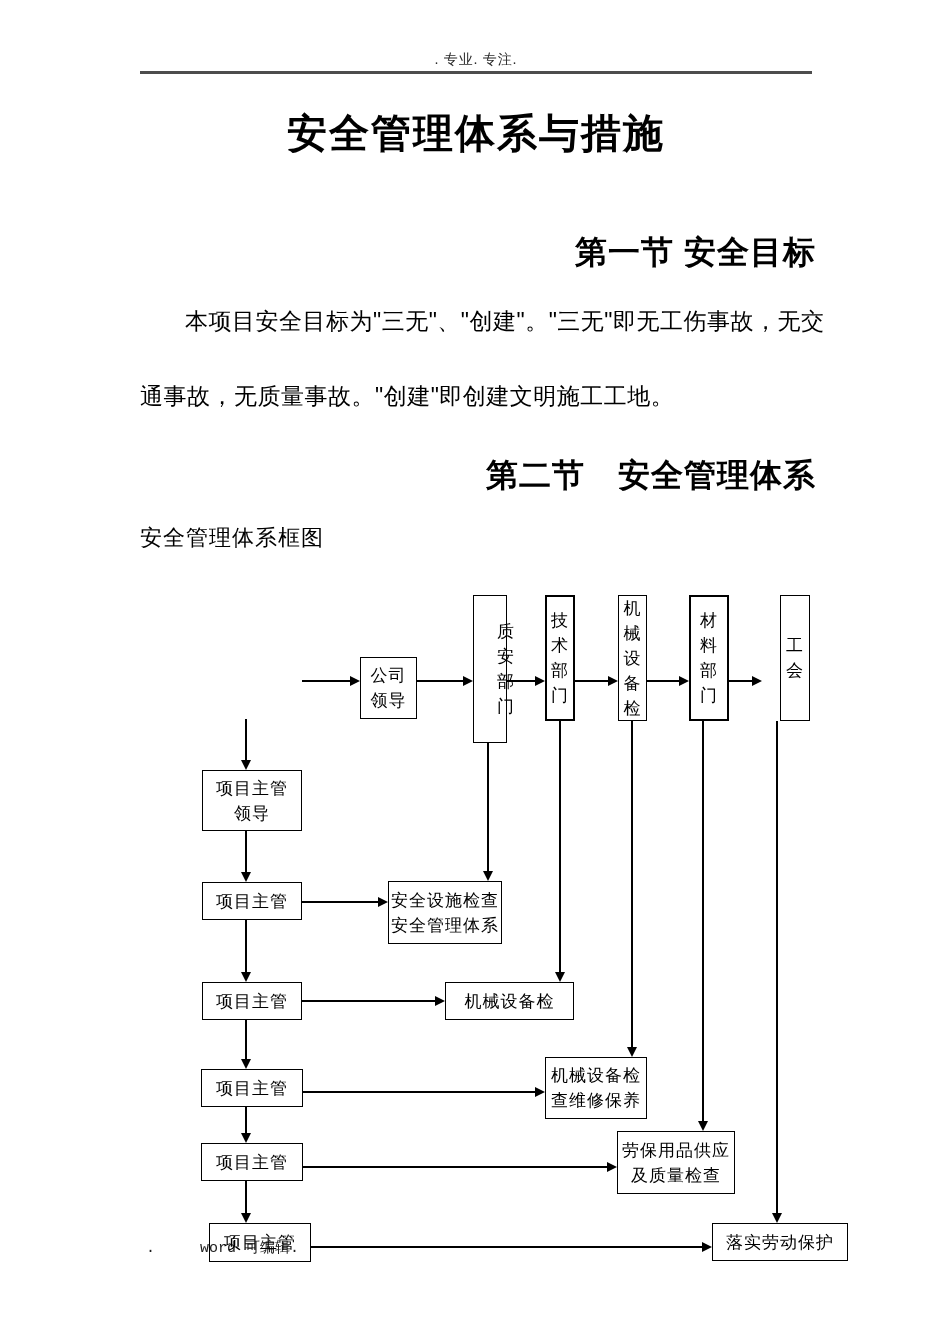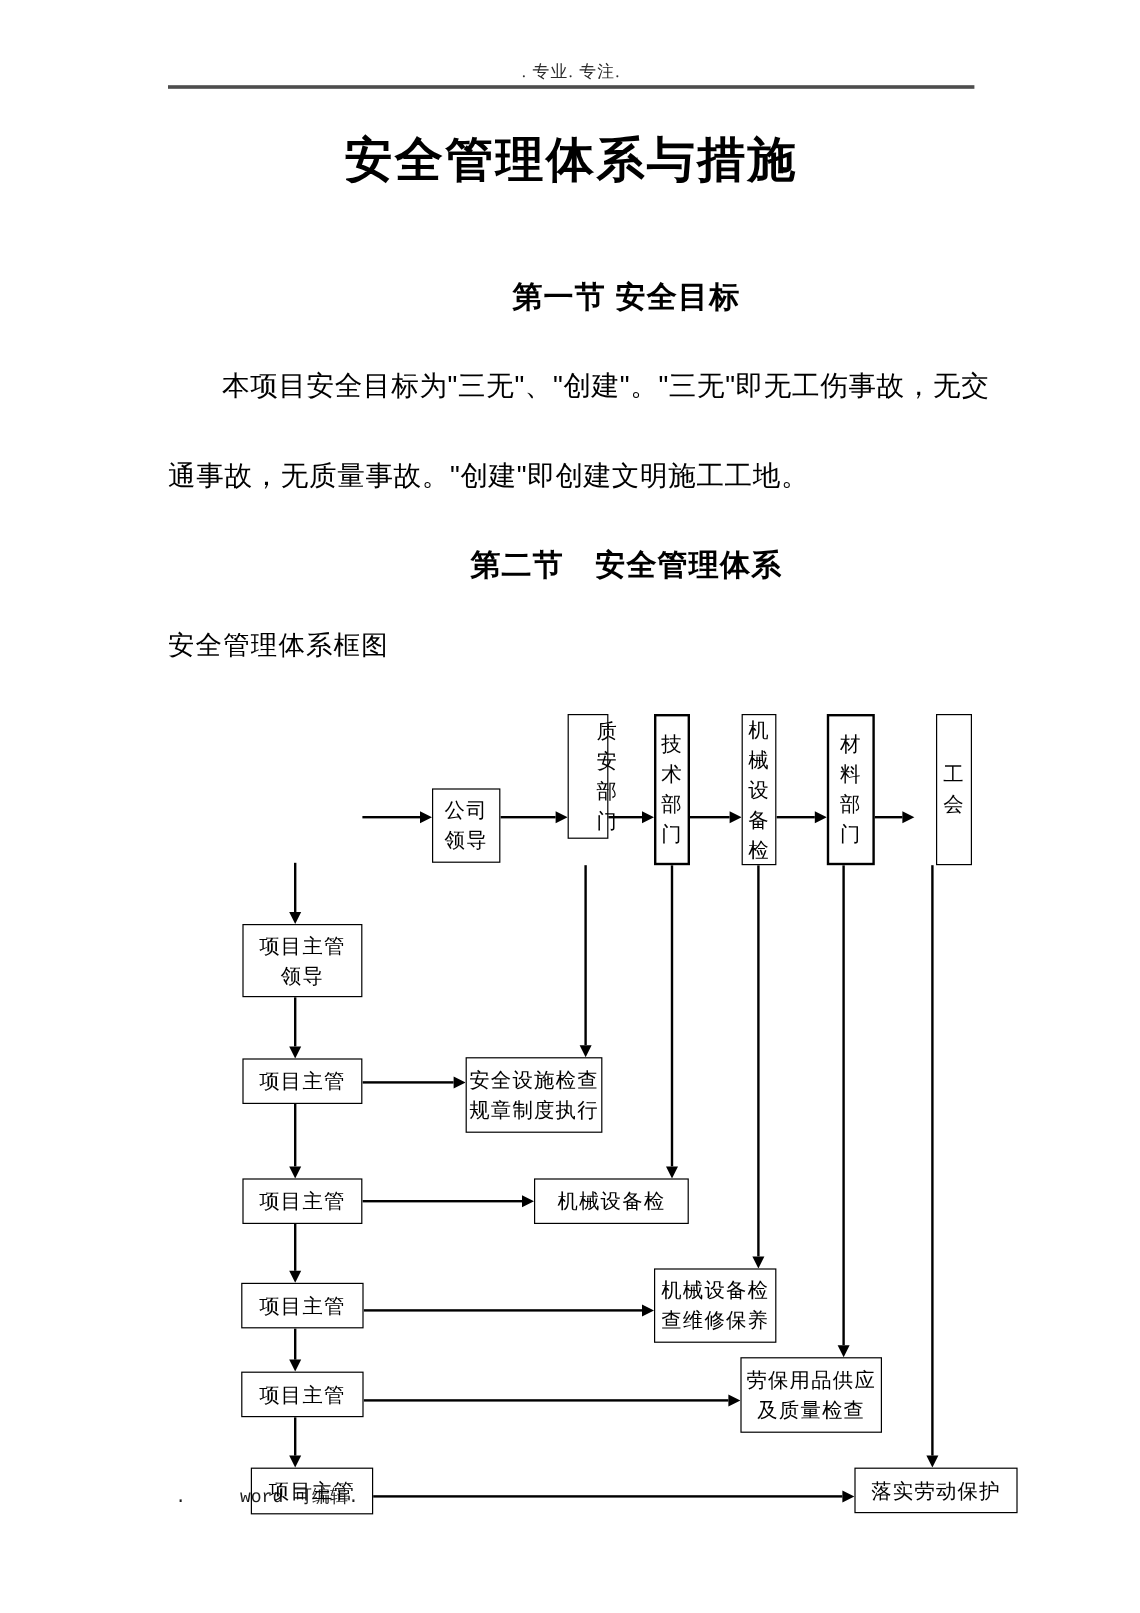--- a/index.html
+++ b/index.html
@@ -19,22 +19,22 @@
     font-family:"Liberation Serif",serif;
     font-size:14px;color:#2b2b2b;letter-spacing:1px;
   }
   .rule{left:140px;top:71px;width:672px;height:3px;background:#4d4d4d;}
   
   .doc-title{
     left:140px;top:106px;width:672px;
     text-align:center;font-size:40px;font-weight:900;letter-spacing:2px;
   }
   .sec-heading{
-    left:157px;top:231px;width:672px;padding-left:58px;box-sizing:border-box;
-    text-align:center;font-size:25px;font-weight:900;letter-spacing:1px;
+    left:144px;top:231px;width:672px;padding-left:58px;box-sizing:border-box;
+    text-align:right;font-size:32px;font-weight:900;letter-spacing:1px;
   }
   .sec-heading.second{top:454px;}
   .body-line{
     font-size:23px;line-height:30px;letter-spacing:0.5px;white-space:pre;
   }
   .diagram-label{left:140px;top:523px;font-size:22px;letter-spacing:1px;}
   
   .fbox{
     position:absolute;box-sizing:border-box;
     border:1.5px solid #000;background:#fff;
@@ -70,36 +70,36 @@
   <div class="abs body-line" style="left:185px;top:306px;">本项目安全目标为"三无"、"创建"。"三无"即无工伤事故，无交</div>
   <div class="abs body-line" style="left:140px;top:381px;">通事故，无质量事故。"创建"即创建文明施工工地。</div>
   <div class="abs sec-heading second">第二节　安全管理体系</div>
   <div class="abs diagram-label">安全管理体系框图</div>
 
   <div class="abs watermark">.     word 可编辑.</div>
 
   <div class="fbox" style="left:360px;top:657px;width:57px;height:62px;z-index:2;"><span>公司
 领导</span></div>
 
-  <div class="fbox vbox" style="left:473px;top:595px;width:30px;height:104px;z-index:2;padding-left:32px;"><span>质安部门</span></div>
+  <div class="fbox vbox" style="left:473px;top:595px;width:30px;height:148px;z-index:2;padding-left:32px;"><span>质安部门</span></div>
   <div class="fbox vbox thick" style="left:545px;top:595px;width:30px;height:126px;z-index:2;"><span>技术部门</span></div>
   <div class="fbox vbox" style="left:618px;top:595px;width:29px;height:126px;z-index:2;"><span>机械设备检</span></div>
   <div class="fbox vbox thick" style="left:689px;top:595px;width:40px;height:126px;z-index:2;"><span>材料部门</span></div>
   <div class="fbox vbox" style="left:780px;top:595px;width:30px;height:126px;z-index:2;"><span>工会</span></div>
 
   <div class="fbox" style="left:202px;top:770px;width:100px;height:61px;z-index:2;"><span>项目主管
 领导</span></div>
   <div class="fbox" style="left:202px;top:882px;width:100px;height:38px;z-index:2;"><span>项目主管</span></div>
   <div class="fbox" style="left:202px;top:982px;width:100px;height:38px;z-index:2;"><span>项目主管</span></div>
   <div class="fbox" style="left:201px;top:1069px;width:102px;height:38px;z-index:2;"><span>项目主管</span></div>
   <div class="fbox" style="left:201px;top:1143px;width:102px;height:38px;z-index:2;"><span>项目主管</span></div>
   <div class="fbox transparent" style="left:209px;top:1223px;width:102px;height:39px;z-index:2;"><span>项目主管</span></div>
 
   <div class="fbox" style="left:388px;top:881px;width:114px;height:63px;z-index:2;"><span>安全设施检查
-规章制度执行</span></div>
+安全管理体系</span></div>
   <div class="fbox" style="left:445px;top:982px;width:129px;height:38px;z-index:2;"><span>机械设备检</span></div>
   <div class="fbox" style="left:545px;top:1057px;width:102px;height:62px;z-index:2;"><span>机械设备检
 查维修保养</span></div>
   <div class="fbox" style="left:617px;top:1131px;width:118px;height:63px;z-index:2;"><span>劳保用品供应
 及质量检查</span></div>
   <div class="fbox" style="left:712px;top:1223px;width:136px;height:38px;z-index:2;"><span>落实劳动保护</span></div>
 
   <div class="hline" style="left:302px;top:680px;width:48px;"></div>
   <div class="ar" style="left:350px;top:676px;"></div>
   <div class="hline" style="left:417px;top:680px;width:46px;"></div>

